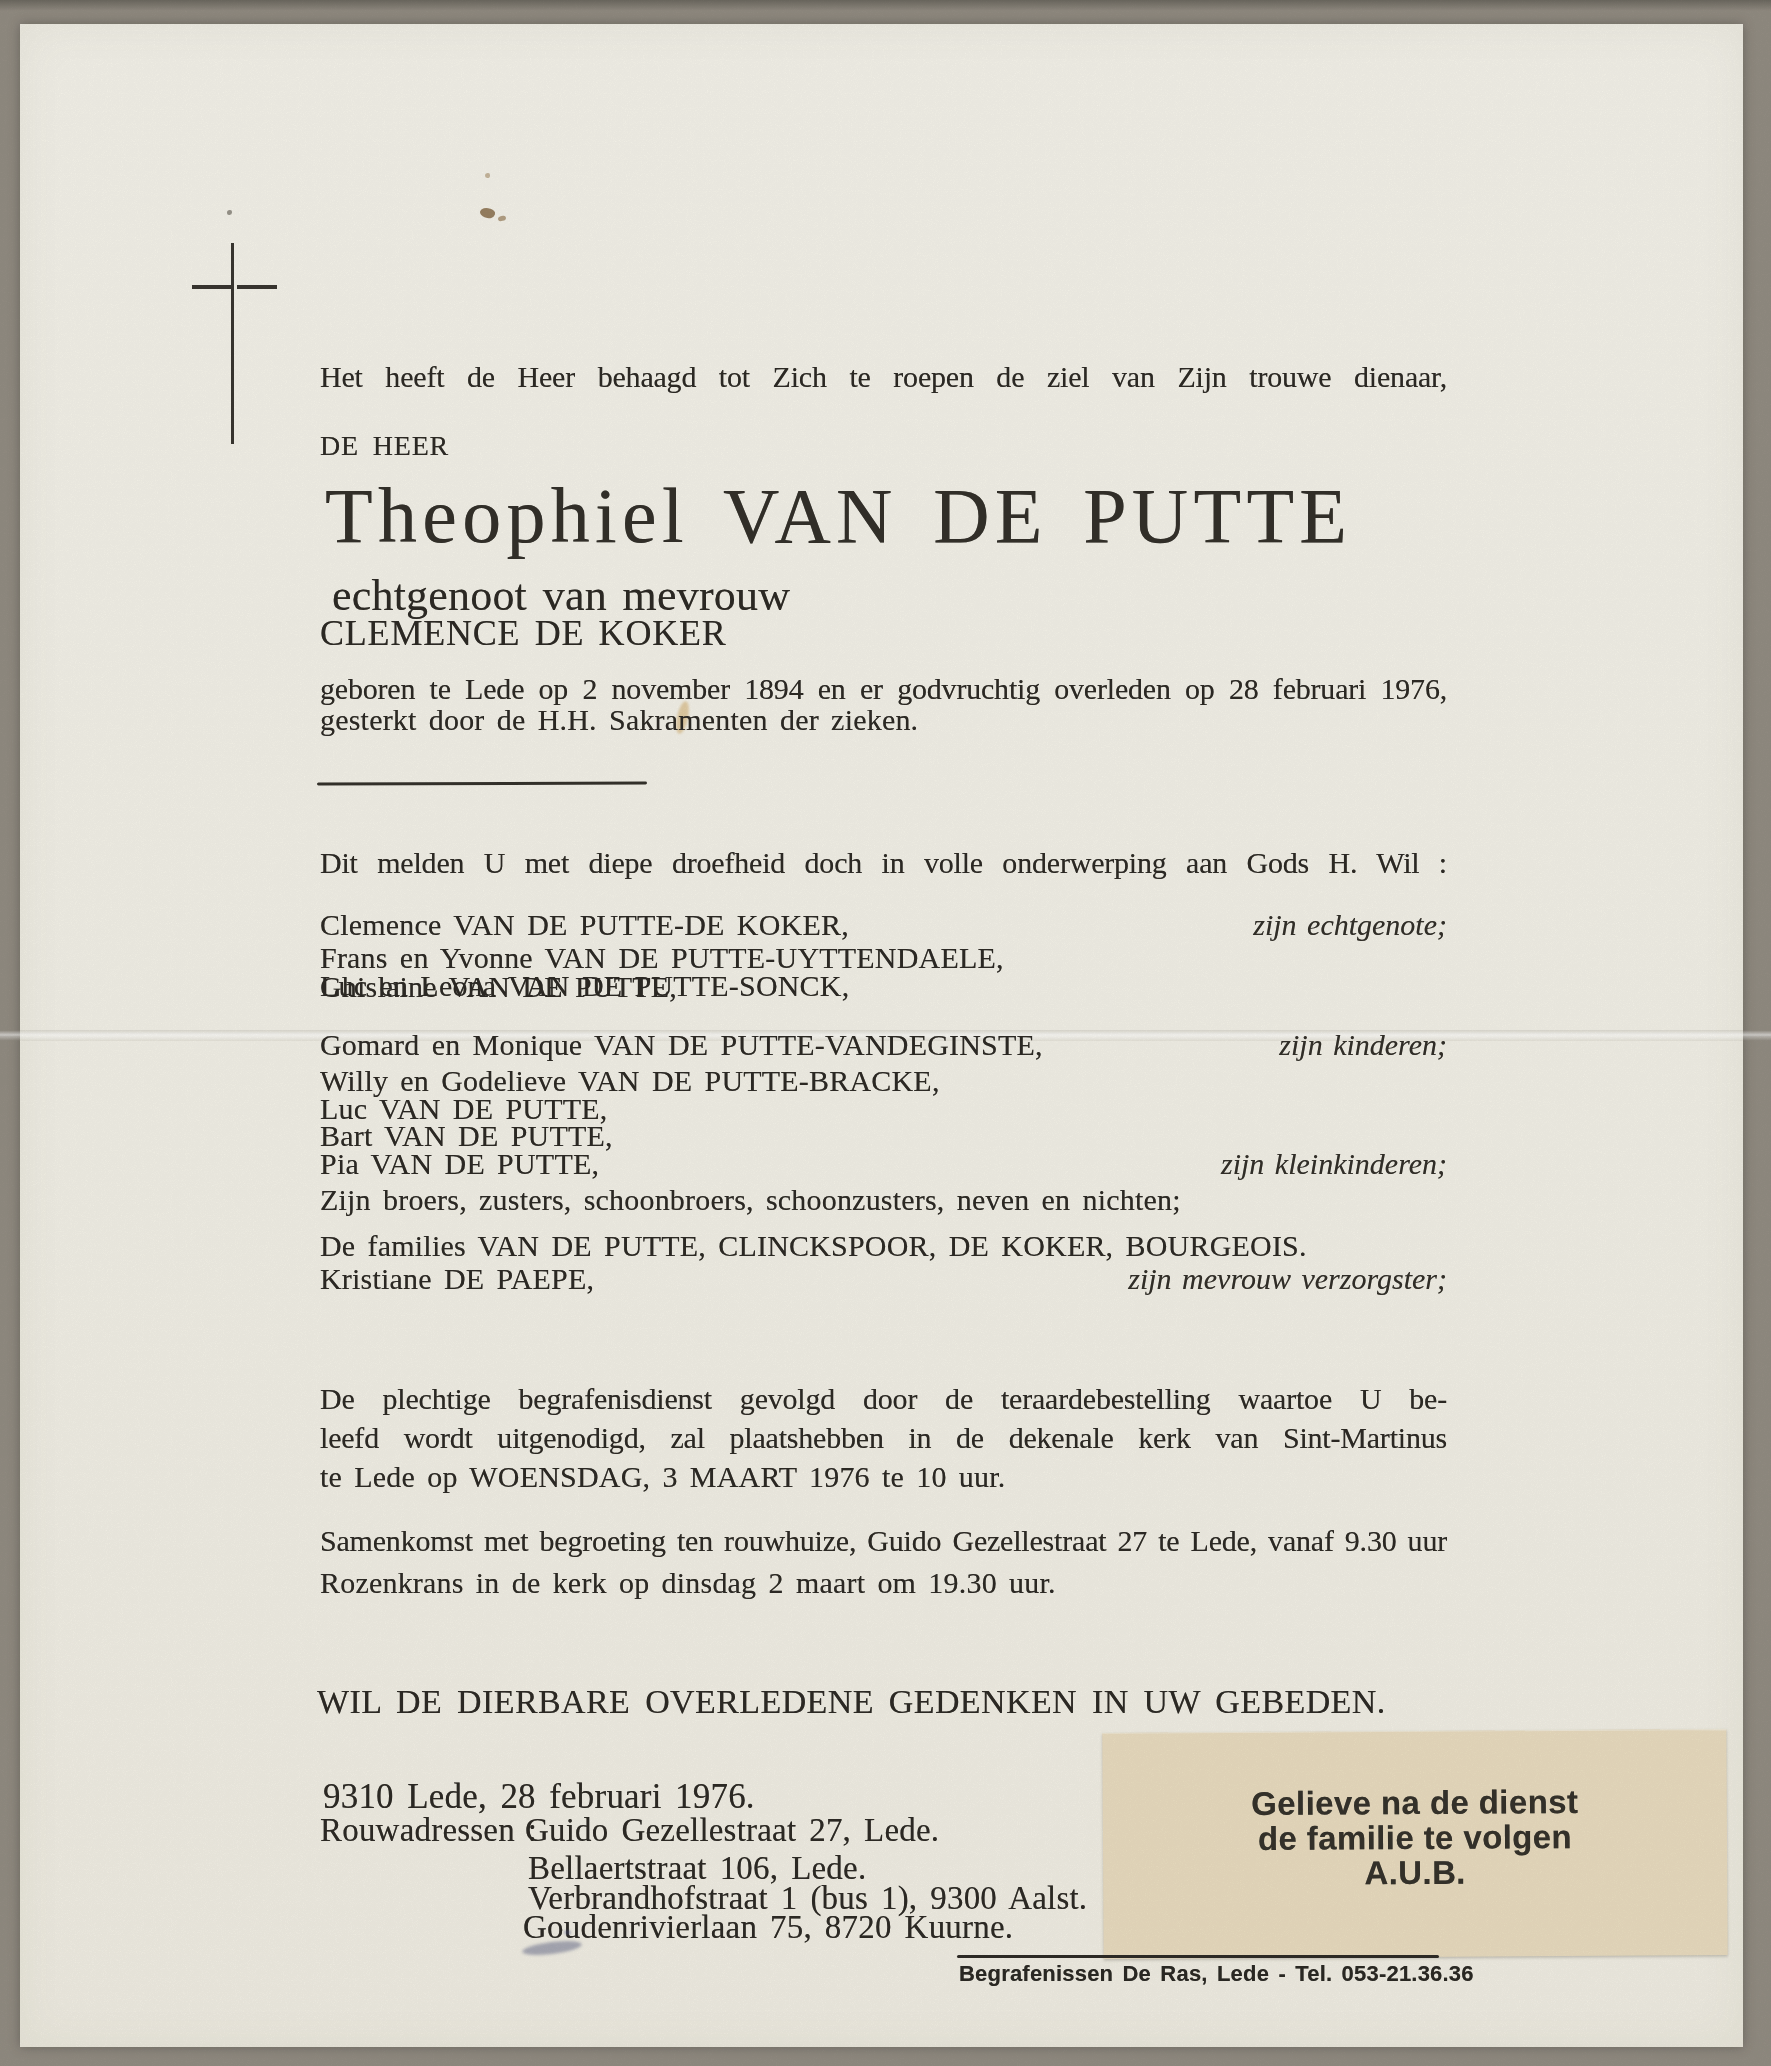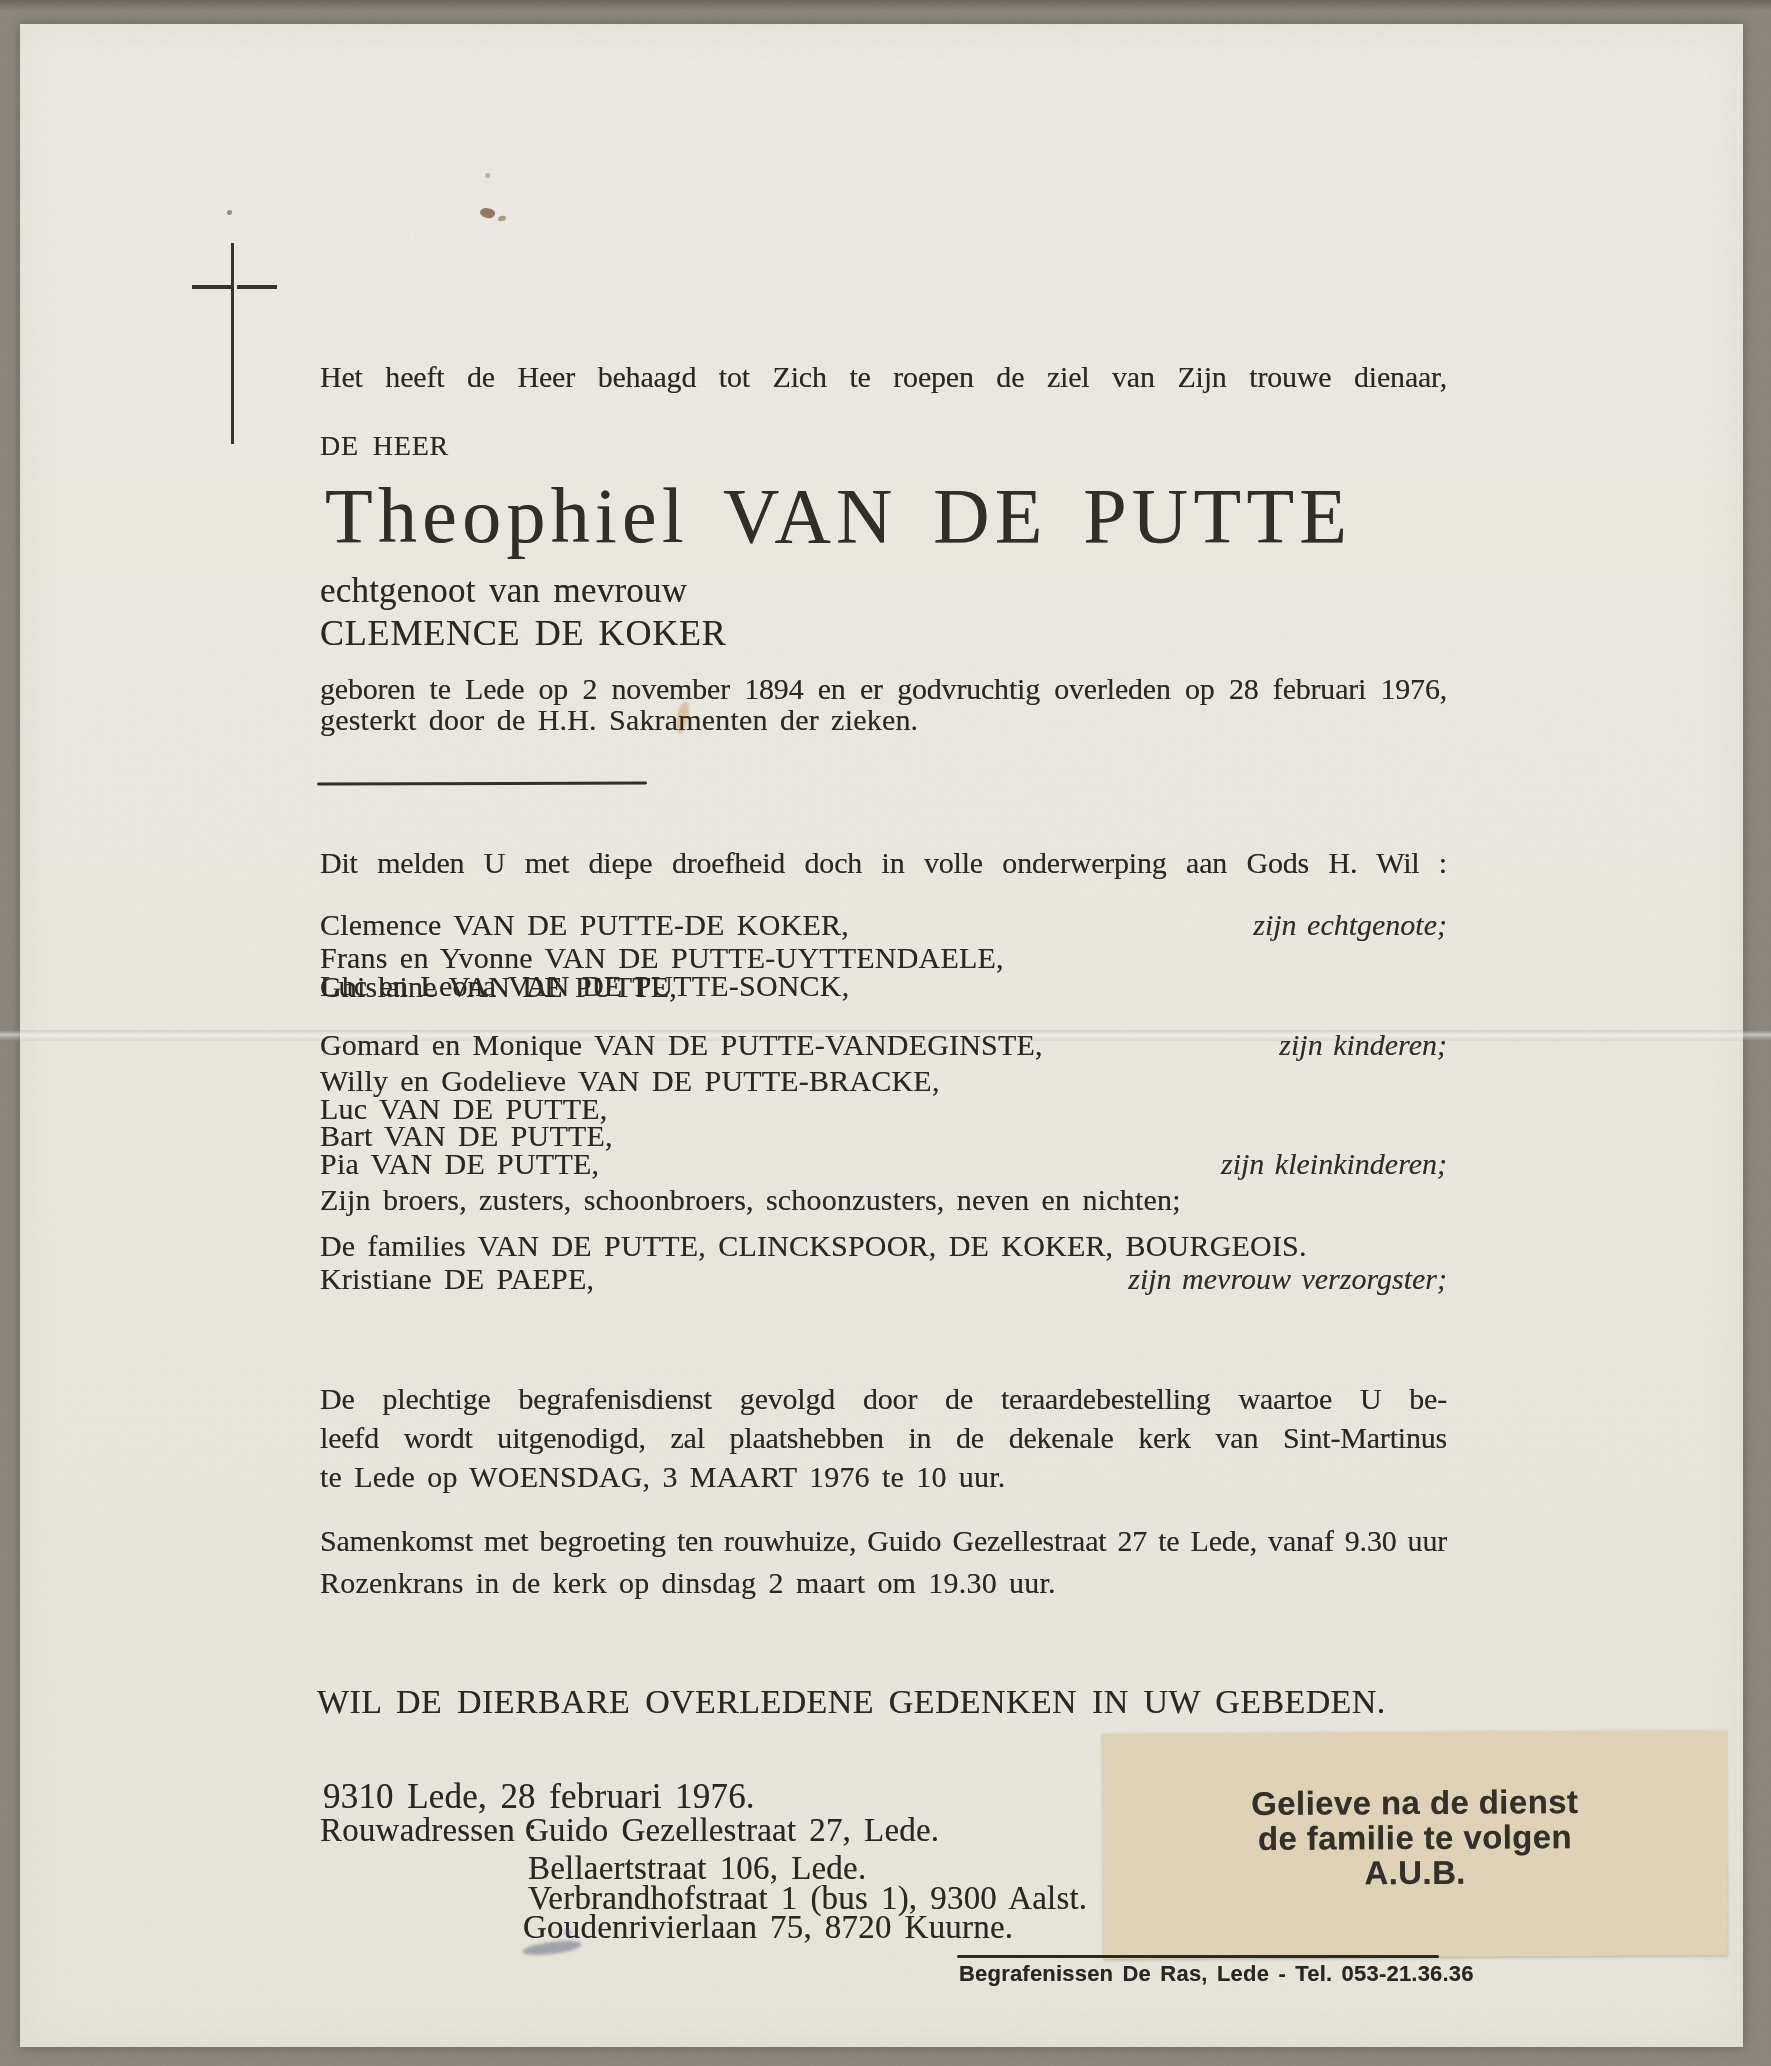--- a/index.html
+++ b/index.html
@@ -30,21 +30,21 @@
     word-spacing:0;letter-spacing:-0.2px;
   }
   .body40{font-size:30px;}
   .para{line-height:39px;}
   .lifedates{line-height:31px;}
   .row{position:absolute;left:320px;width:1127px;display:flex;justify-content:space-between;z-index:3;}
   .row .nm{font-size:30px;color:var(--ink,#2e2b26);text-shadow:0 0 0.5px rgba(46,43,38,.55);word-spacing:4.5px;letter-spacing:0.2px;white-space:nowrap;}
   .row .rel{font-size:30px;font-style:italic;color:#33302a;text-shadow:0 0 0.4px rgba(46,43,38,.45);white-space:nowrap;word-spacing:3px;}
   .name-big{font-size:78px;letter-spacing:5.3px;word-spacing:10.6px;color:#34312b;line-height:1;}
   .honorific{font-size:28px;letter-spacing:0.8px;word-spacing:6px;}
-  .spouse{font-size:35px;}
+  .spouse{font-size:44px;margin-left:12px;}
   .spousename{font-size:36px;letter-spacing:0.8px;}
   .remember{font-size:34px;letter-spacing:0.4px;word-spacing:6px;}
   .dateline{font-size:35px;text-align:right;}
   .addr{font-size:33px;}
   .divider{position:absolute;left:317px;top:782px;width:330px;height:3px;background:#35322c;z-index:3;border-radius:1.5px;transform:rotate(-.15deg);}
   .cross-v{position:absolute;left:231px;top:243px;width:3px;height:201px;background:#3a3731;z-index:3;}
   .cross-hl{position:absolute;left:192px;top:285px;width:39px;height:3.8px;background:#3a3731;z-index:3;}
   .cross-hr{position:absolute;left:237px;top:285px;width:40px;height:3.8px;background:#3a3731;z-index:3;}
   .notecard{
     position:absolute;left:1103px;top:1731px;width:624px;height:226px;z-index:3;

